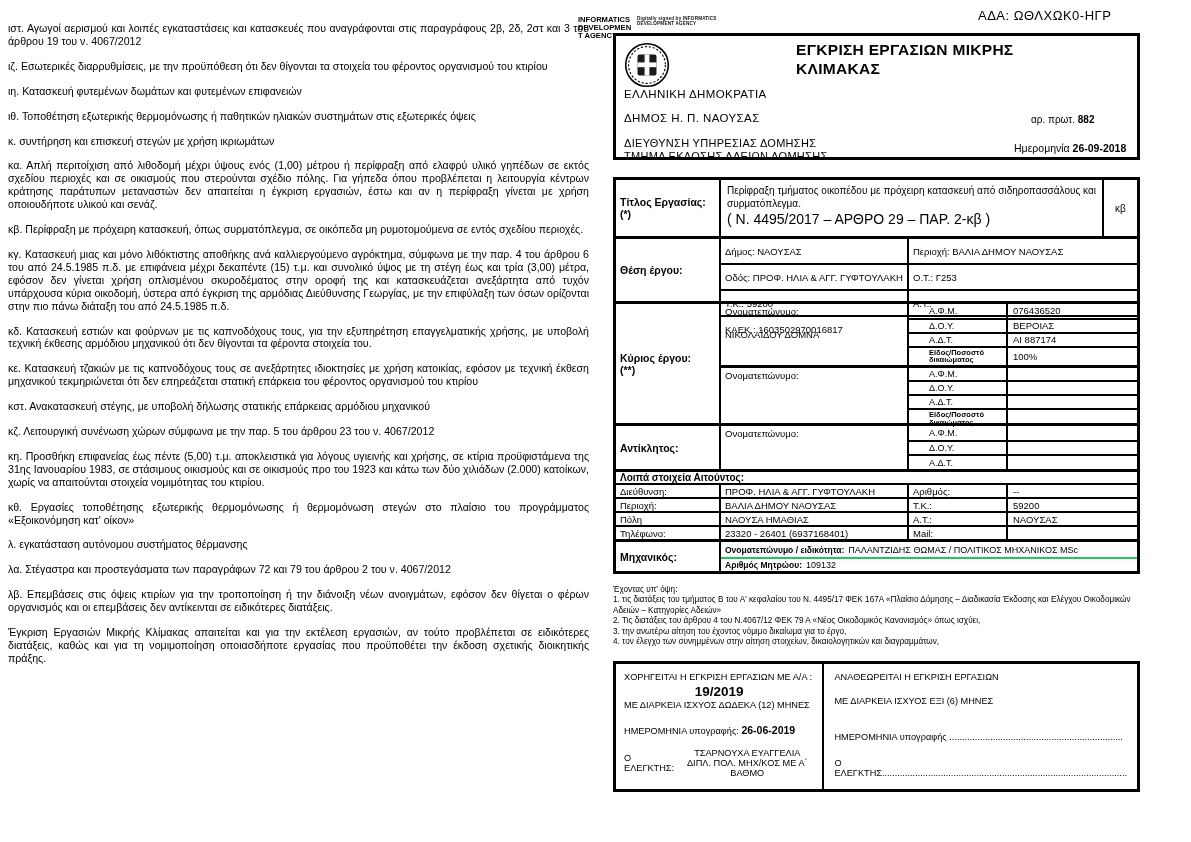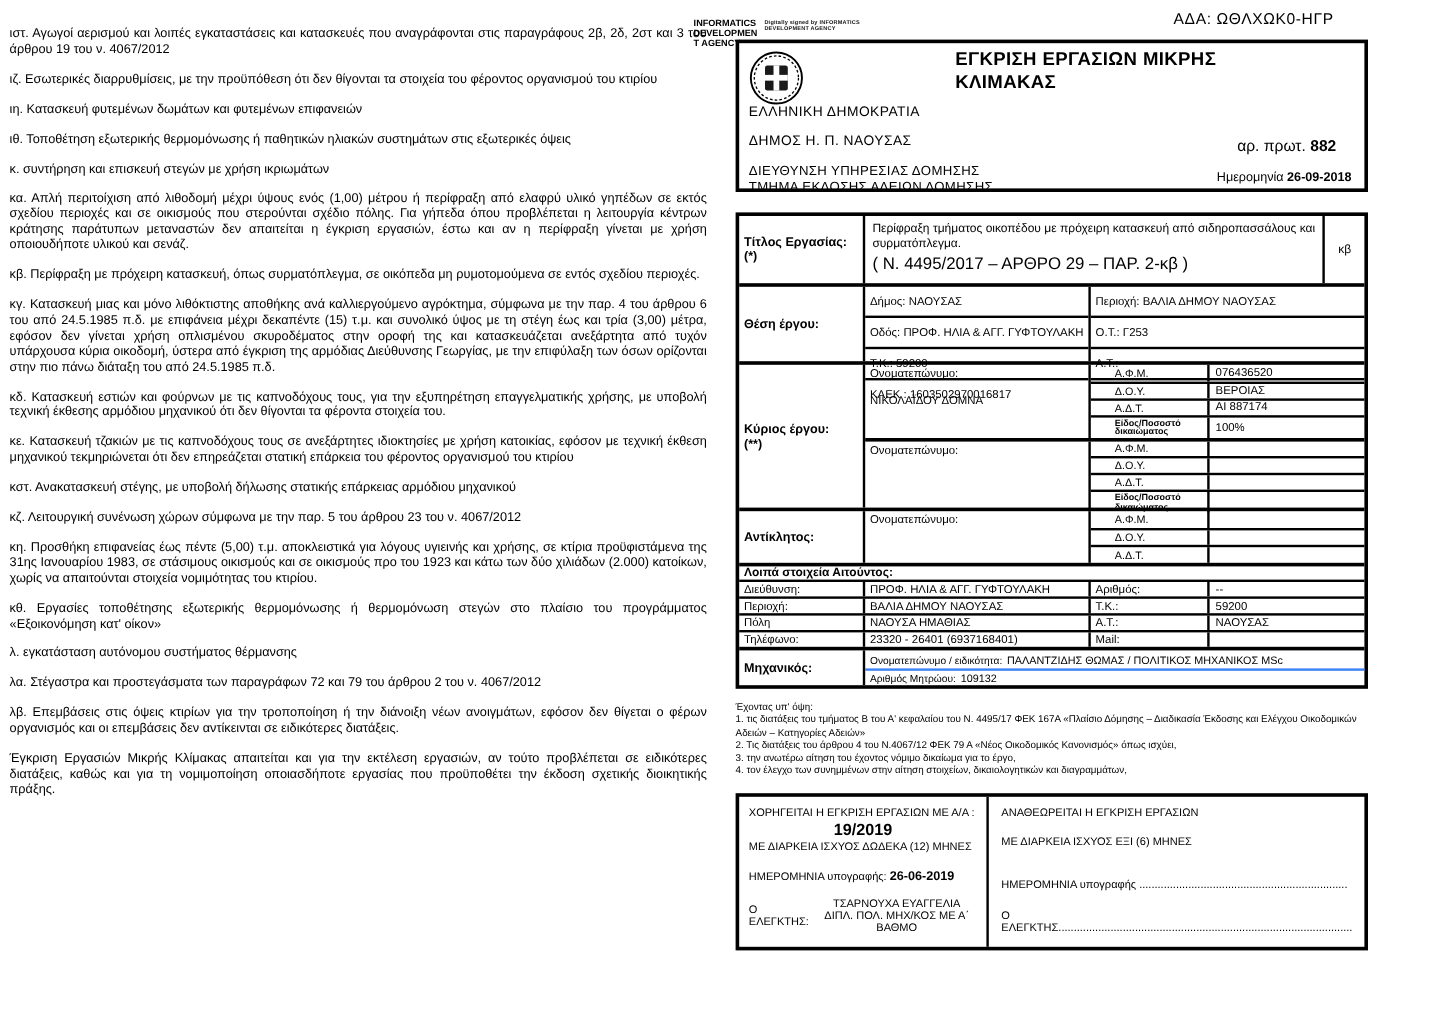--- a/index.html
+++ b/index.html
@@ -21,21 +21,21 @@
     font-size: 4.6px; font-weight: bold; line-height: 5.2px; color:#111;
     letter-spacing:.2px; z-index: 5; }
   
   .hdr { position: absolute; left: 613px; top: 33px; width: 527px; height: 127px;
     border: 3px solid #000; background: #fff; }
   .hdr .seal { position: absolute; left: 8px; top: 6px; }
   .hdr .republic { position: absolute; left: 8px; top: 52px; font-size: 11.5px; letter-spacing: .4px; }
   .hdr .doc-title { position: absolute; left: 180px; top: 5px; width: 300px;
     font-size: 15.5px; font-weight: bold; line-height: 18.5px; letter-spacing: .3px; }
   .hdr .muni { position: absolute; left: 8px; top: 76px; font-size: 11.5px; letter-spacing: .4px; }
-  .hdr .proto { position: absolute; left: 415px; top: 78px; font-size: 13px; }
+  .hdr .proto { position: absolute; left: 415px; top: 78px; font-size: 10px; }
   .hdr .dir { position: absolute; left: 8px; top: 101px; font-size: 11px; letter-spacing: .3px; }
   .hdr .dept { position: absolute; left: 8px; top: 114px; font-size: 11px; letter-spacing: .3px; }
   .hdr .hdate { position: absolute; left: 398px; top: 106px; font-size: 10.5px; }
   .b { font-weight: bold; }
   
   .tbl { position: absolute; left: 613px; top: 177px; width: 527px;
     border: 3px solid #000; background: #fff; font-size: 9.5px; }
   .trow { display: flex; width: 100%; }
   .bt3 { border-top: 3px solid #000; }
   .c1 { width: 105px; border-right: 2px solid #000; padding: 3px 4px;
@@ -58,23 +58,23 @@
   .fval { flex: 1; padding: 1px 5px; display: flex; align-items: center; font-size: 9.5px; text-align: right; }
   .h14 { height: 14px; } .h16 { height: 16px; }
   .lheader { border-top: 3px solid #000; height: 14px; font-weight: bold;
     font-size: 10px; padding: 0 4px; display: flex; align-items: center; }
   .arow { display: flex; border-top: 2px solid #000; height: 14px; align-items: stretch; }
   .arow .al1 { width: 105px; border-right: 2px solid #000; padding: 0 4px; display:flex; align-items:center; }
   .arow .av1 { width: 188px; border-right: 2px solid #000; padding: 0 4px; display:flex; align-items:center; }
   .arow .al2 { width: 99px; border-right: 2px solid #000; padding: 0 4px; display:flex; align-items:center; }
   .arow .av2 { flex: 1; padding: 0 5px; display:flex; align-items:center; }
   .eng-col { flex: 1; display: flex; flex-direction: column; }
-  .erow { border-top: 2px solid #3b82f6; height: 14px; display: flex; align-items: center; padding: 0 4px; }
+  .erow { border-top: 2px solid #22c55e; height: 14px; display: flex; align-items: center; padding: 0 4px; }
   .erow:first-child { border-top: none; height: 15px; }
-  .elabel { font-weight: normal; font-size: 8.5px; margin-right: 4px; }
+  .elabel { font-weight: bold; font-size: 8.5px; margin-right: 4px; }
   .eval { font-size: 9px; }
   
   .regard { position: absolute; left: 613px; top: 585px; width: 527px;
     font-size: 8.2px; line-height: 10.4px; }
   
   .appr { position: absolute; left: 613px; top: 661px; width: 527px; height: 131px;
     border: 3px solid #000; display: flex; font-size: 9.2px; }
   .appr-l { width: 236px; border-right: 2px solid #000; padding: 8px 8px; }
   .appr-r { flex: 1; padding: 8px 10px; }
   .appr-num { text-align: center; font-size: 13.5px; font-weight: bold; margin: 2px 0 1px; }

